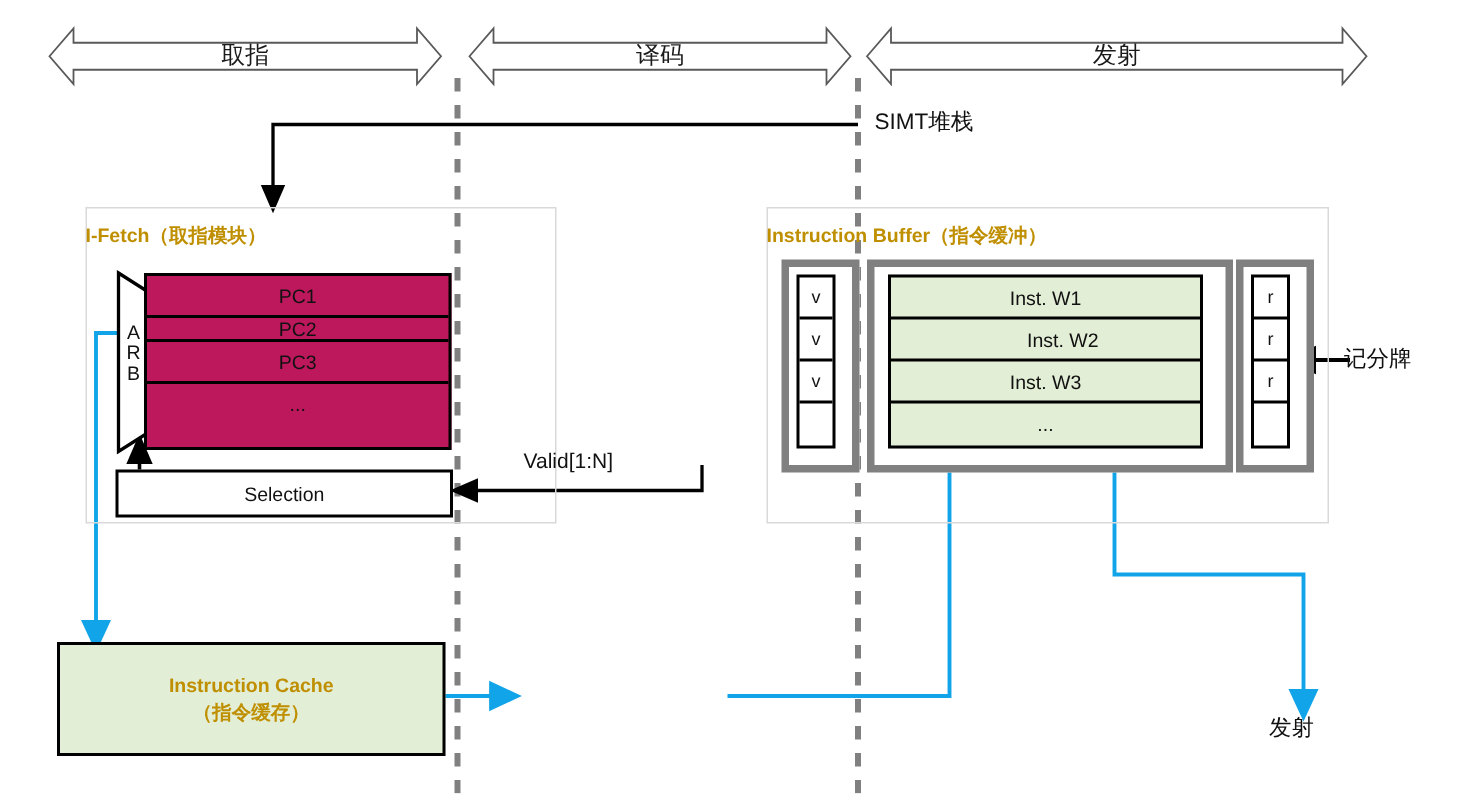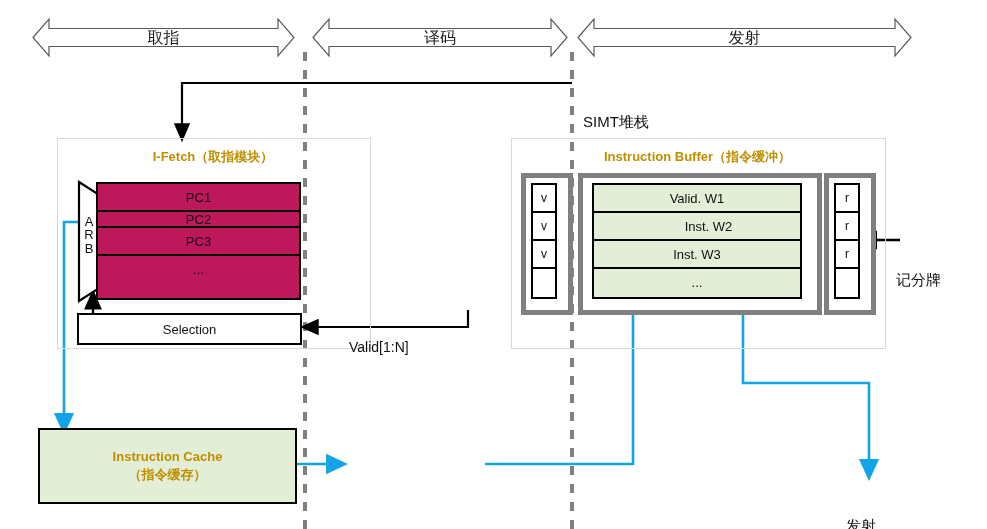--- a/index.html
+++ b/index.html
@@ -13,21 +13,21 @@
   .band-label{
     position:absolute;width:100%;text-align:center;
     font-size:16px;color:#1a1a1a;line-height:1;
   }
 
   
   .panel{
     position:absolute;border:1px solid #d9d9d9;background:transparent;
   }
   .panel-title{
-    position:absolute;width:100%;text-align:center;
+    position:absolute;width:100%;
     font-size:13px;font-weight:bold;color:#bf8f00;line-height:1;
   }
 
   
   .pcstack{position:absolute;border:2px solid #000;background:#be185d;}
   .pcrow{
     box-sizing:border-box;width:100%;
     display:flex;align-items:center;justify-content:center;
     font-size:13px;color:#111;
     border-bottom:2px solid #000;
@@ -70,21 +70,21 @@
   .procbox{
     position:absolute;border:2px solid #000;
     display:flex;align-items:center;justify-content:center;
     text-align:center;font-size:13px;font-weight:bold;color:#bf8f00;
     line-height:1.35;
   }
   .procbox.green{background:#e2eed5;}
   .procbox.white{background:#ffffff;}
 
   
-  .ftext{position:absolute;font-size:15px;color:#111;line-height:1;white-space:nowrap;margin-top:40px;}
+  .ftext{position:absolute;font-size:15px;color:#111;line-height:1;white-space:nowrap;}
 </style>
 </head>
 <body>
 
 <div id="stage">
 
   <svg class="layer" viewBox="0 0 987 529">
     <defs>
       <marker id="blue-arrow" markerWidth="9" markerHeight="9" refX="4.2" refY="4.5" orient="auto">
         <path d="M0,0.6 L8.4,4.5 L0,8.4 Z" fill="#12a4e8"></path>
@@ -192,21 +192,21 @@
       <span>v</span>
     </div>
     <div class="flagcell" style="height:26px;">
       <span></span>
     </div>
   </div>
 
   <div class="gframe" style="left:578px;top:173px;width:234px;height:132px;"></div>
   <div class="ibinner" style="left:592px;top:183px;width:206px;height:112px;">
     <div class="ibrow" style="height:28px;">
-      <span>Valid. W1</span>
+      <span>Inst. W1</span>
     </div>
     <div class="ibrow" style="height:28px;padding-left:23px;">
       <span>Inst. W2</span>
     </div>
     <div class="ibrow" style="height:28px;">
       <span>Inst. W3</span>
     </div>
     <div class="ibrow" style="height:26px;">
       <span>...</span>
     </div>

